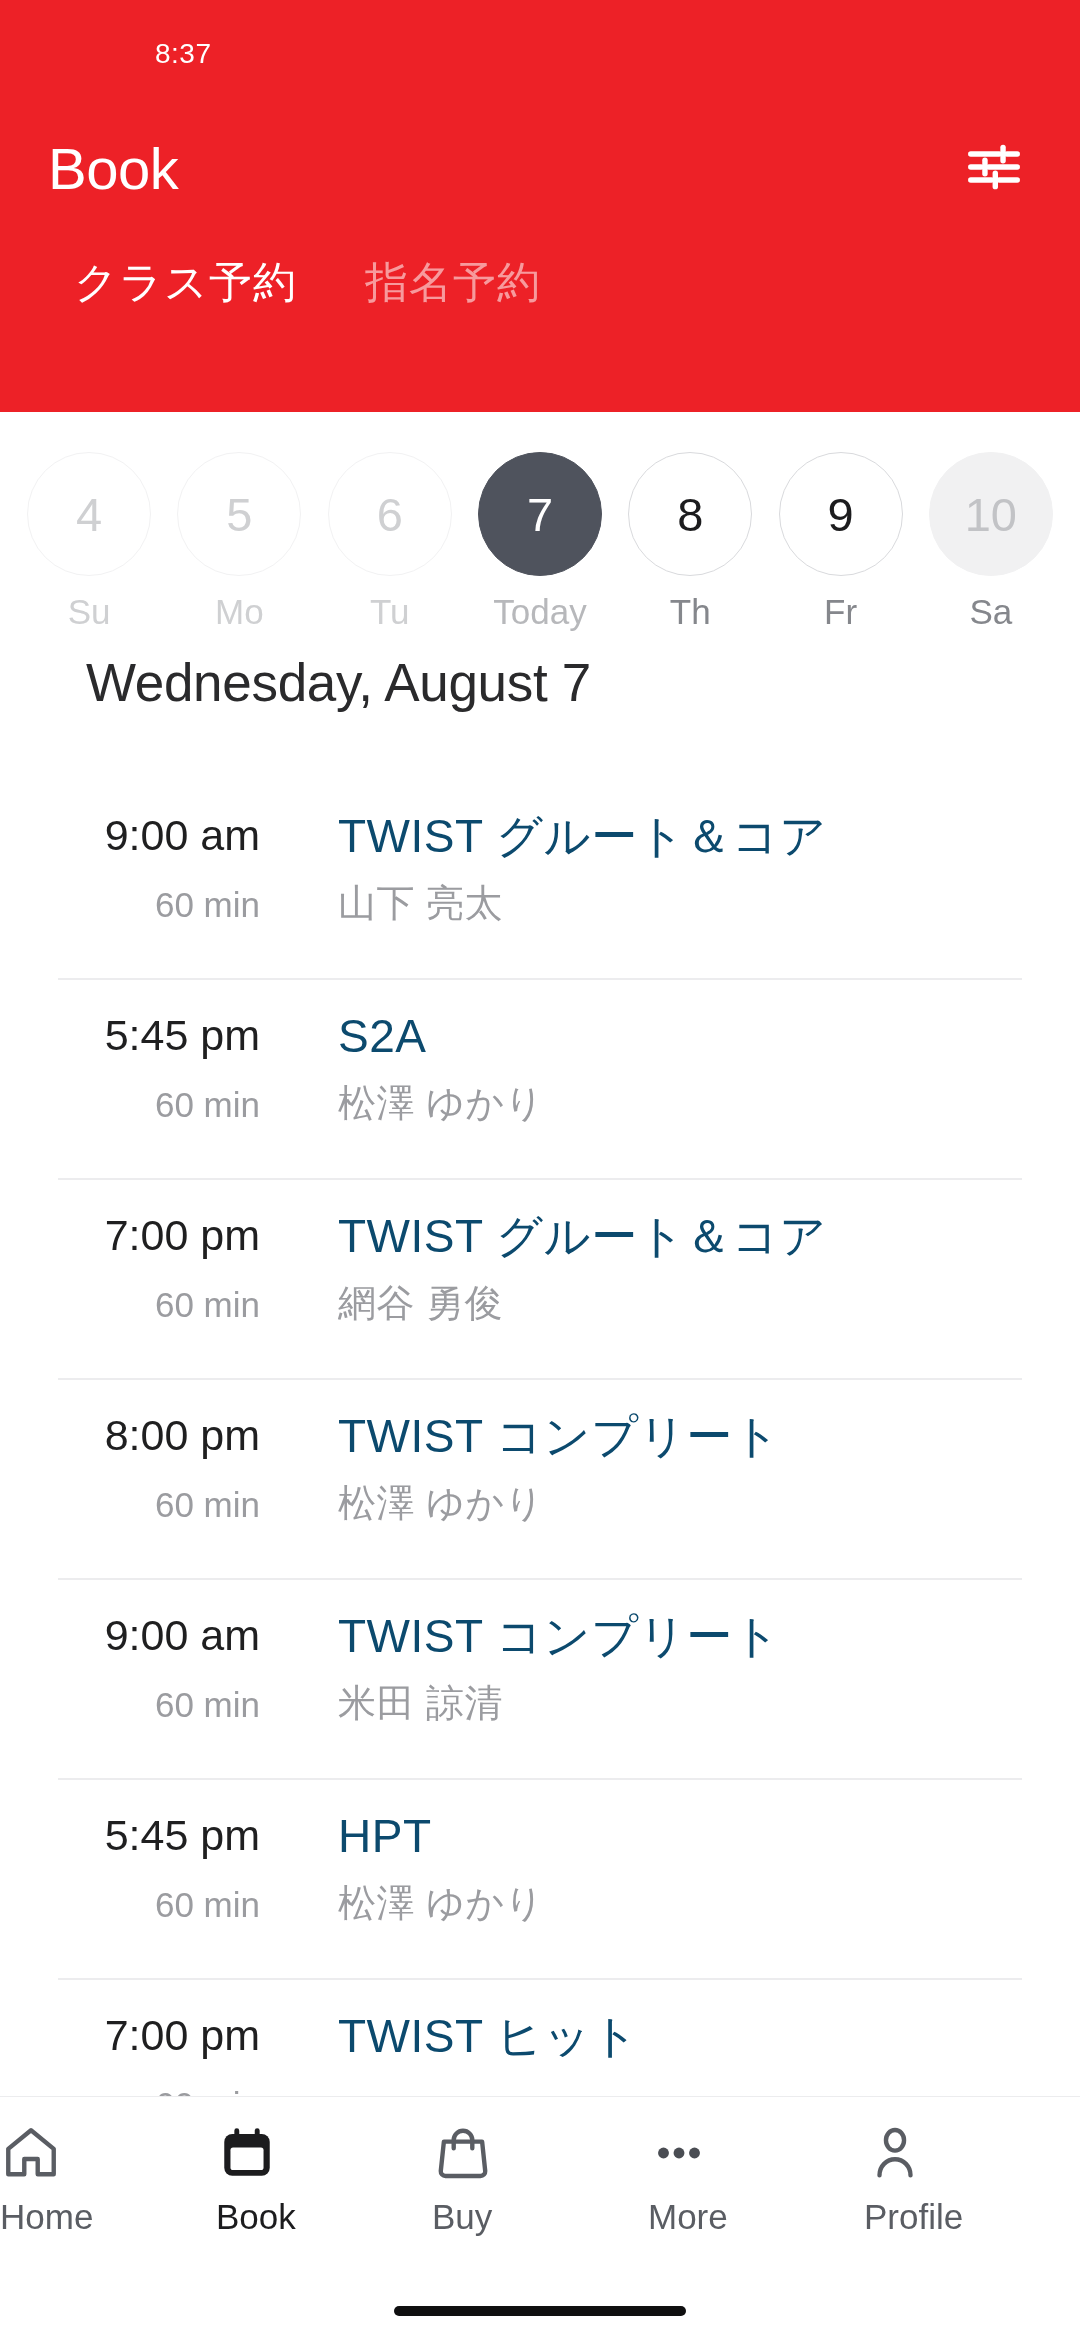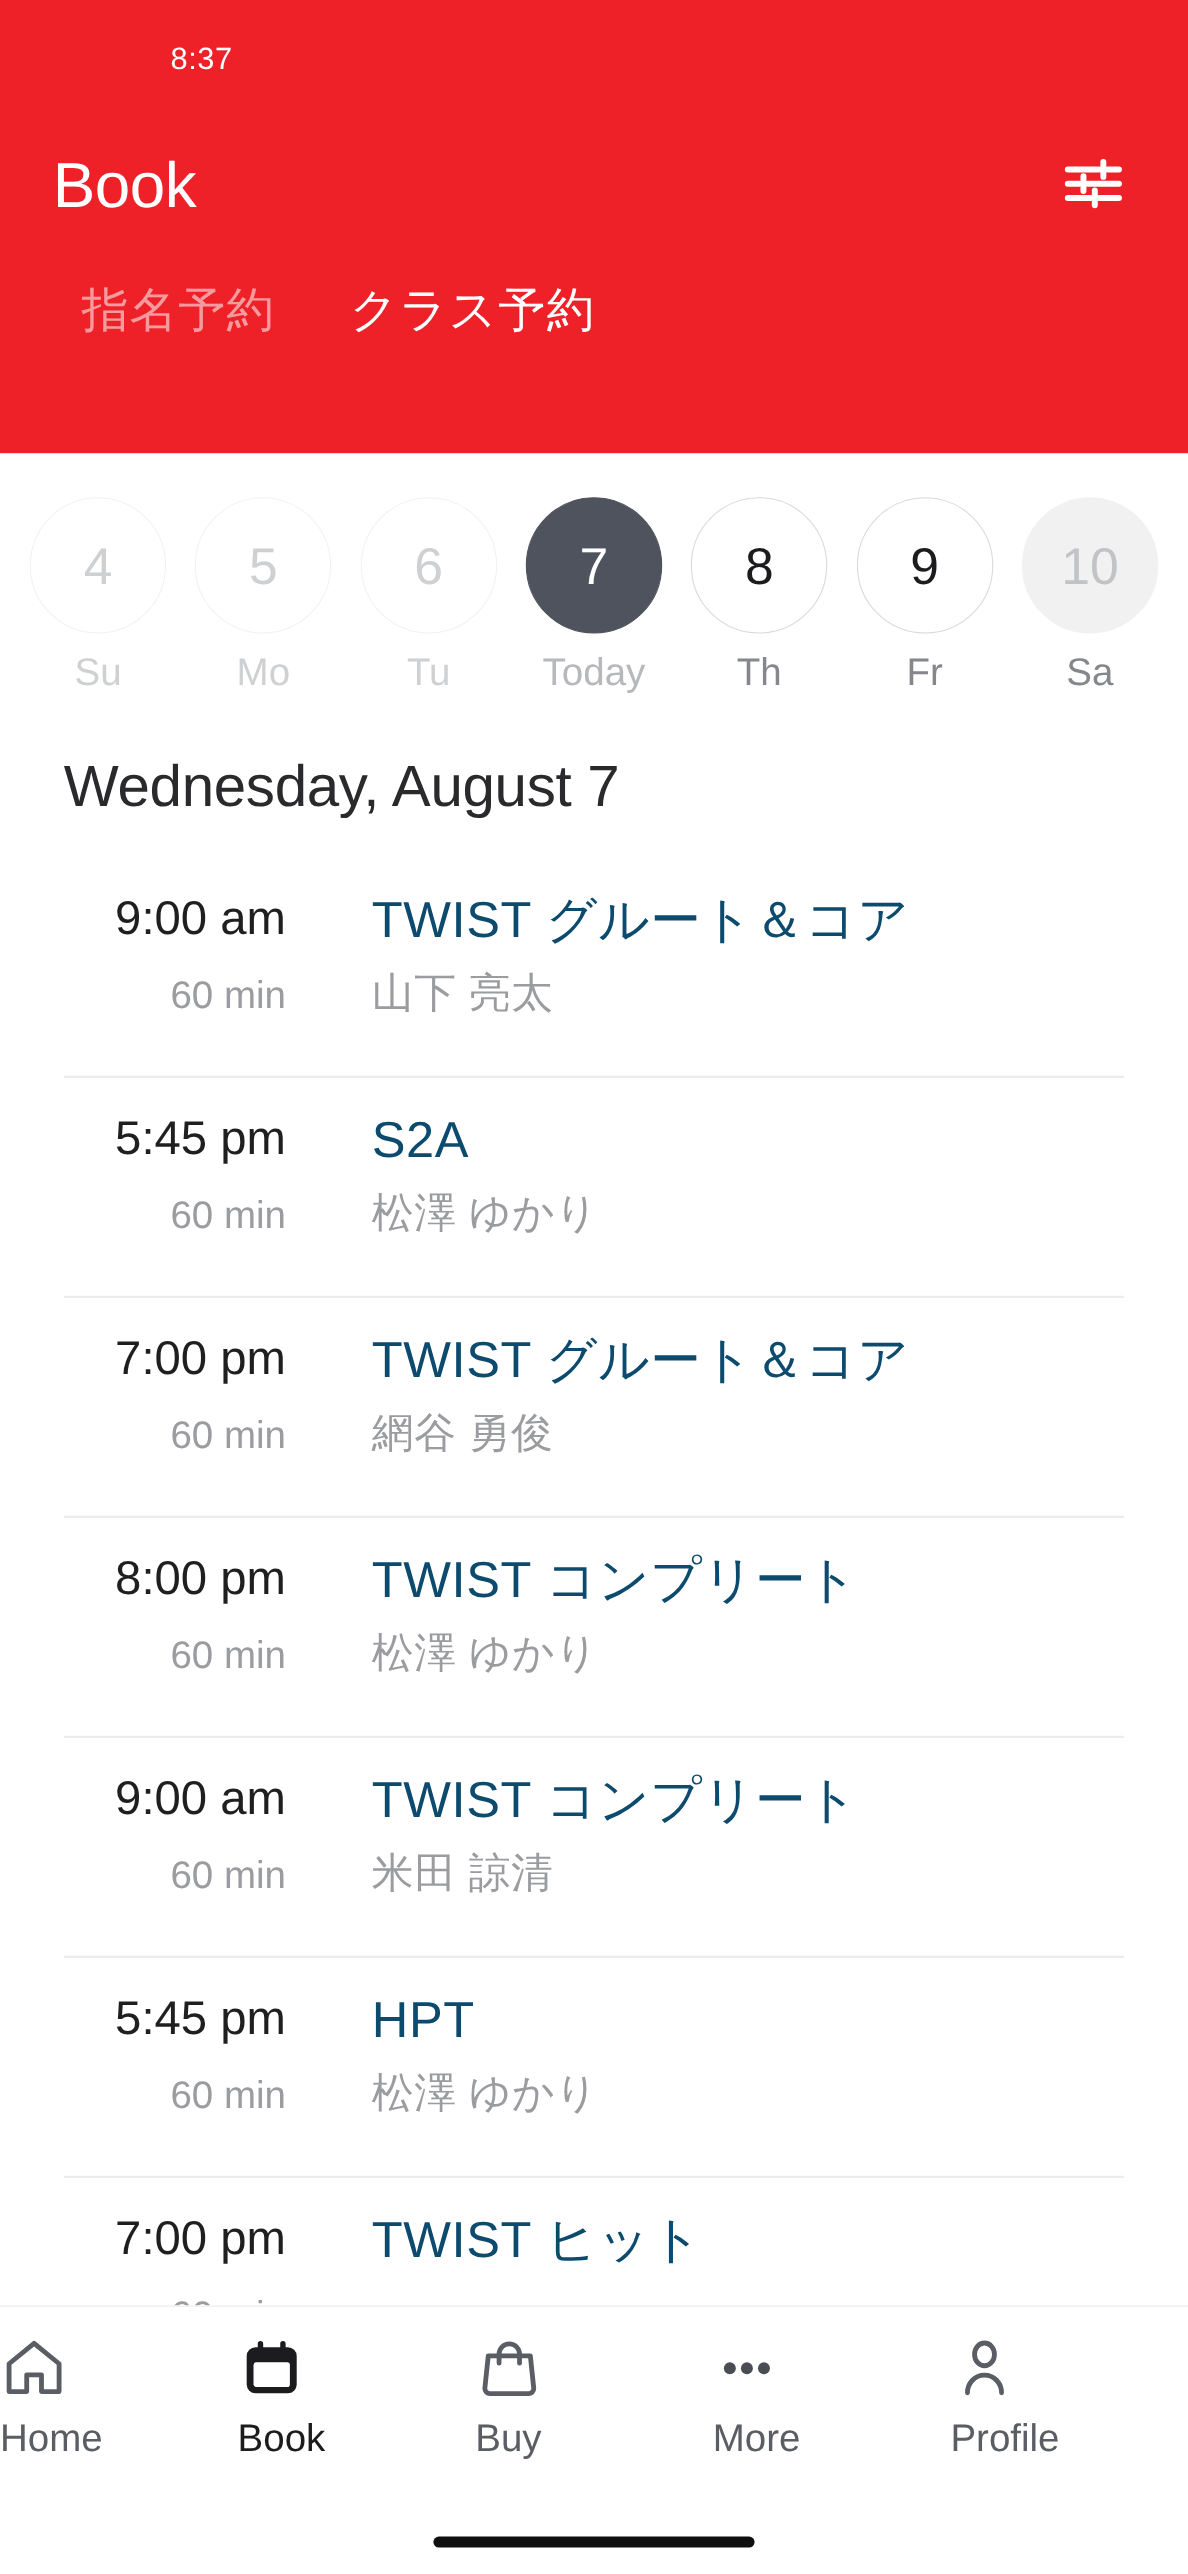--- a/index.html
+++ b/index.html
@@ -141,22 +141,21 @@
   }
   .daylabel.past { color: #cfd0d2; }
   .daylabel.today { color: #b7b8bb; }
   .daylabel.avail { color: #85878c; }
   .daylabel.muted { color: #85878c; }
 
   
   .dateheading {
     flex: 0 0 126px;
     display: flex;
-    align-items: center;
-    padding-left: 58px;
+    padding-left: 86px;
   }
   .dateheading span {
     font-size: 53px;
     font-weight: 400;
     color: #2a2a2c;
     letter-spacing: -0.3px;
   }
 
   
   .classlist {
@@ -297,22 +296,22 @@
             <line x1="8.5" y1="9.4" x2="8.5" y2="14.6"></line>
             <line x1="3" y1="17" x2="11" y2="17"></line>
             <line x1="14" y1="17" x2="21" y2="17"></line>
             <line x1="12.5" y1="14.4" x2="12.5" y2="19.6"></line>
           </svg>
         </span>
       </div>
     </div>
 
     <div class="tabs">
+      <div class="tab active">クラス予約</div>
       <div class="tab inactive">指名予約</div>
-      <div class="tab active">クラス予約</div>
     </div>
 
   </div>
 
   <div class="datestrip">
 
     <div class="daycell">
       <div class="daycircle past">4</div>
       <div class="daylabel past">Su</div>
     </div>

